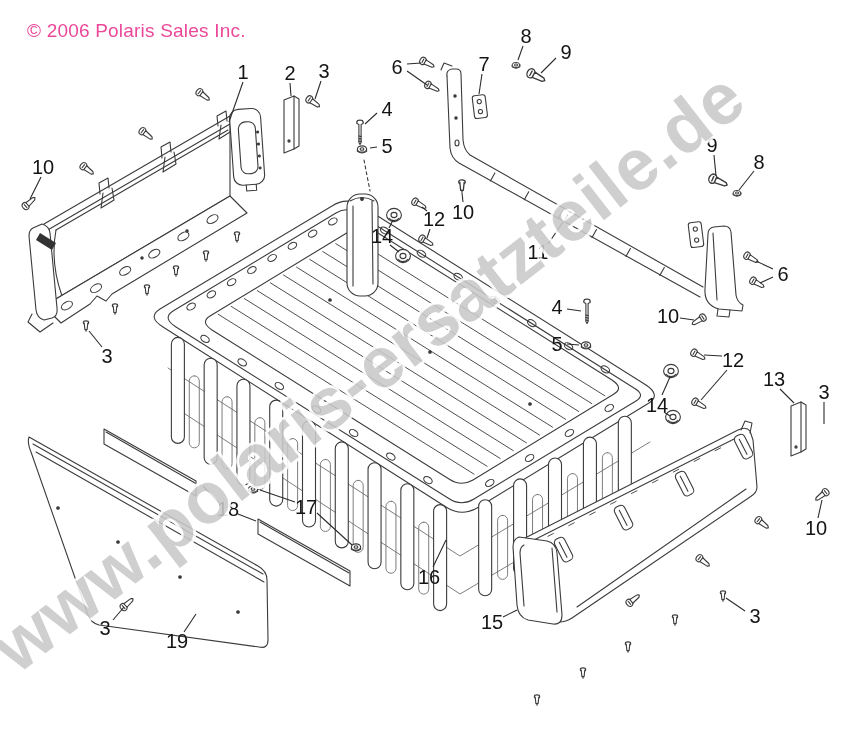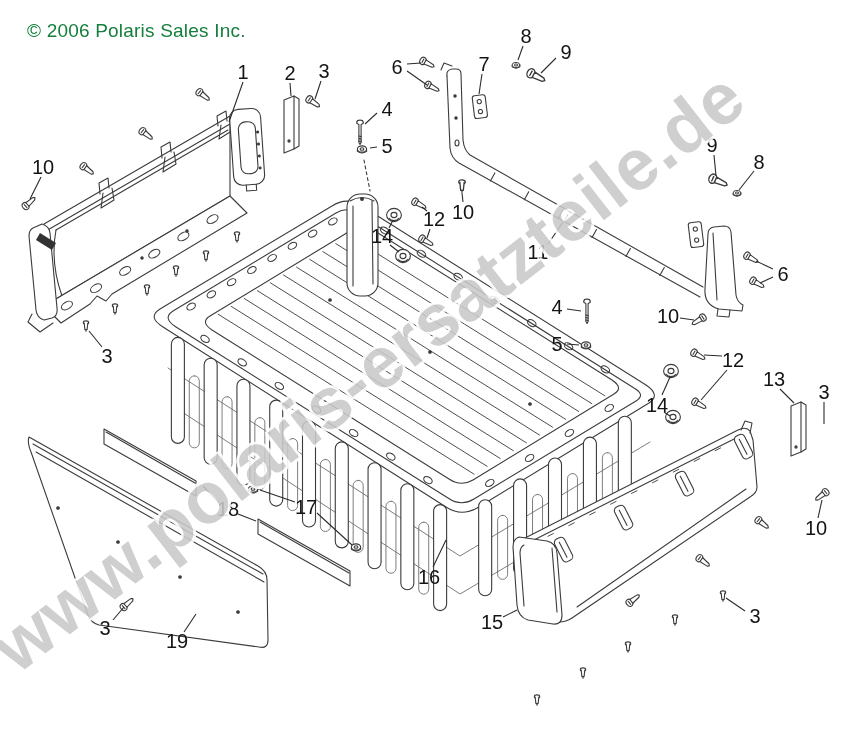--- a/index.html
+++ b/index.html
@@ -1,19 +1,19 @@
 <!DOCTYPE html>
 <html><head>
 <meta charset="utf-8">
 <style>
   html,body{margin:0;padding:0;background:#fff;}
   body{width:861px;height:732px;position:relative;overflow:hidden;
        font-family:"Liberation Sans",sans-serif;}
   .stage{position:absolute;left:0;top:0;width:861px;height:732px;}
-  .copyright{position:absolute;left:27px;top:20px;font-size:19px;color:#15803d;
+  .copyright{position:absolute;left:27px;top:20px;font-size:19px;color:#ec4899;
              letter-spacing:.2px;z-index:6;}
   .watermark{position:absolute;left:24px;top:612px;transform-origin:0 100%;
              transform:rotate(-37.8deg);font-weight:bold;font-size:72px;line-height:1;
              letter-spacing:1px;white-space:nowrap;color:#c9c9c9;opacity:.88;z-index:5;
              text-shadow:-2px -2px 0 #fff,2px -2px 0 #fff,-2px 2px 0 #fff,2px 2px 0 #fff,
                          -3px 0 0 #fff,3px 0 0 #fff,0 3px 0 #fff,0 -3px 0 #fff;
              pointer-events:none;}
   svg.art{position:absolute;left:0;top:0;z-index:1;}
   .co-num{font-family:"Liberation Sans",sans-serif;font-size:20px;fill:#141414;stroke:none;}
   .co-line{stroke:#2b2b2b;stroke-width:1.1;fill:none;}

